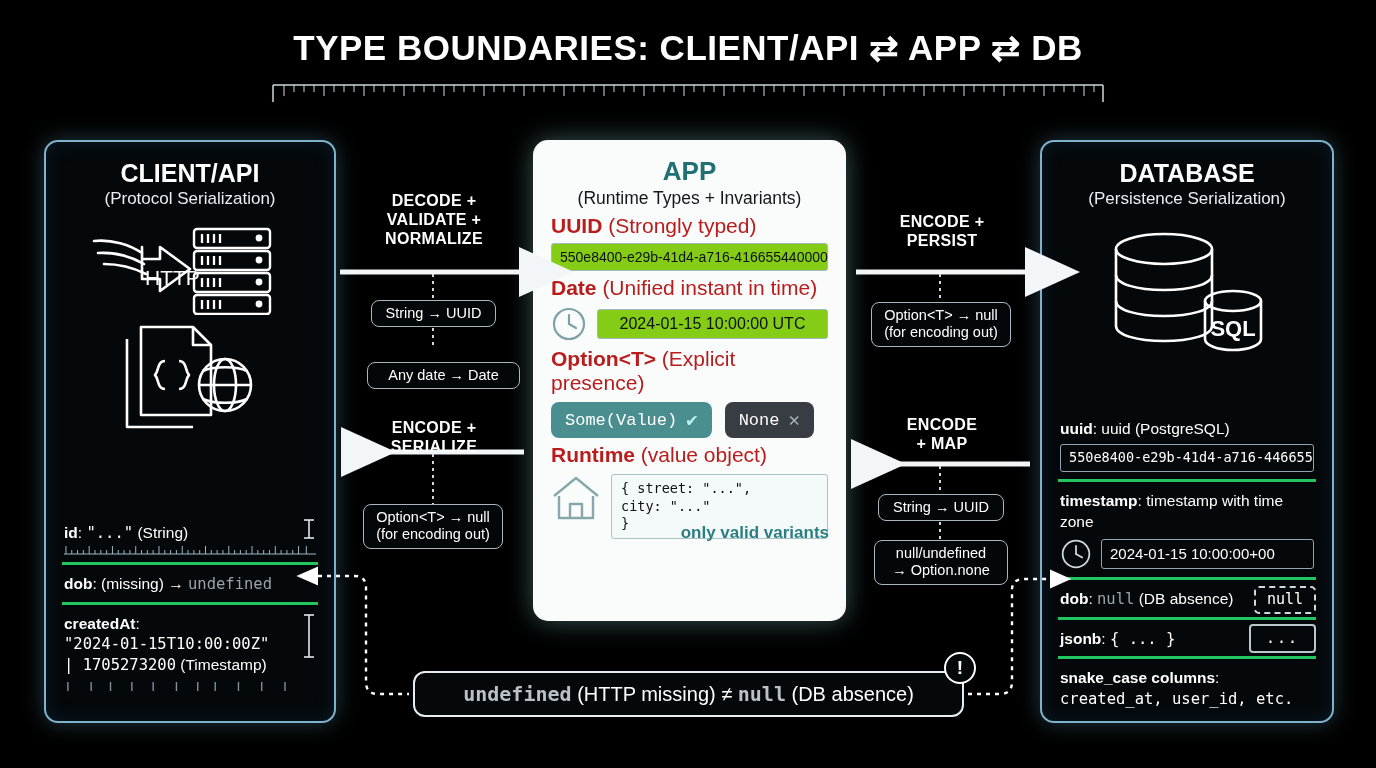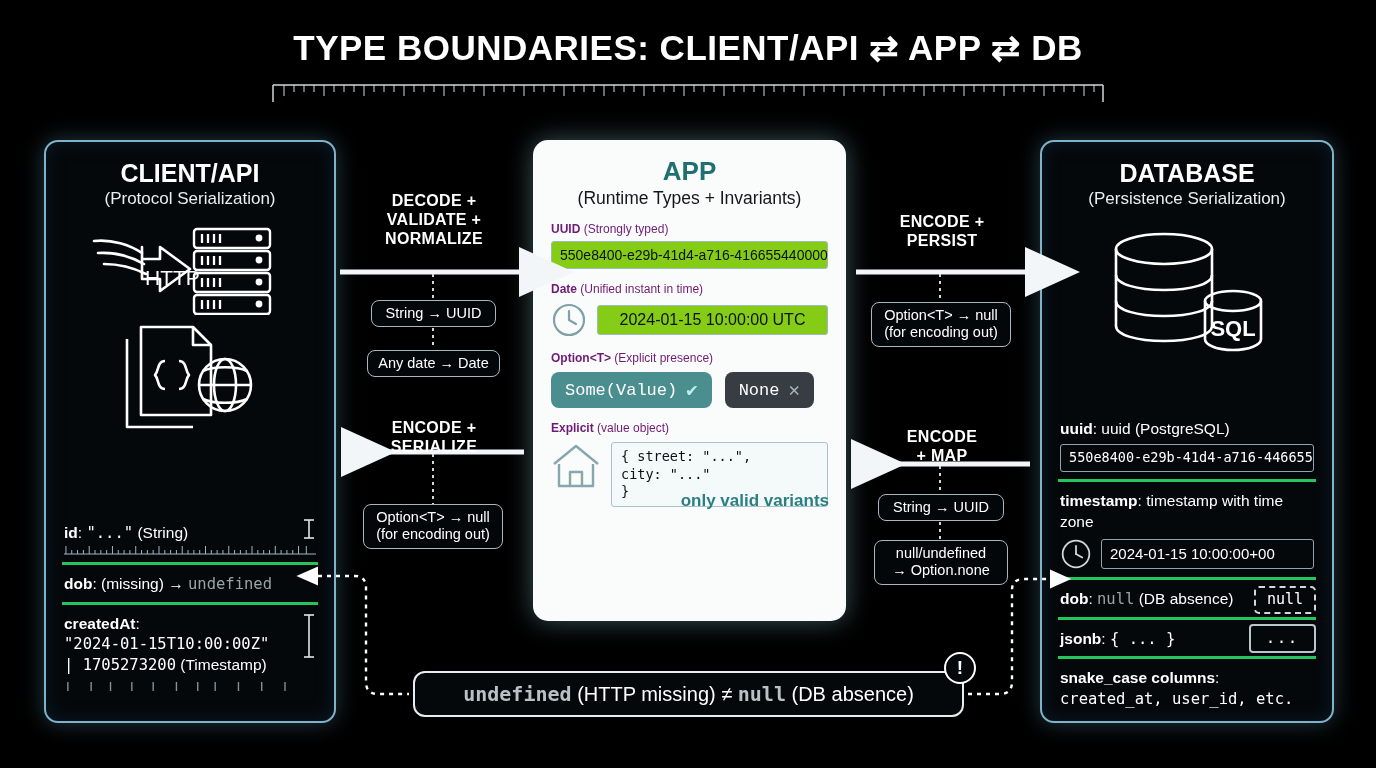--- a/index.html
+++ b/index.html
@@ -88,21 +88,21 @@
 
   
   #app-card {
     position: absolute; left: 533px; top: 140px; width: 313px; height: 481px;
     background: #fafcfc; border-radius: 15px;
     box-shadow: 0 0 26px rgba(150,220,225,.38);
     padding: 16px 18px 0 18px;
   }
   .app-title { text-align: center; font-size: 26px; font-weight: bold; color: #1f6f73; }
   .app-sub { text-align: center; font-size: 17.5px; color: #14181a; margin-top: 1px; }
-  .app-label { font-size: 12px; color: #701a75; margin-top: 13px; }
+  .app-label { font-size: 21px; color: #b91c1c; margin-top: 5px; }
   .app-label b { font-weight: bold; }
   .app-field {
     border: 1px solid #9fb9bd; border-radius: 3px;
     background: #84cc16; color: #0d1113;
     padding: 5px 8px; margin-top: 5px;
     font-size: 14px; text-align: center; white-space: nowrap;
   }
   .app-field.big { font-size: 16px; }
   .app-row { display: flex; align-items: center; gap: 10px; margin-top: 6px; }
   .app-row .app-field { margin-top: 0; flex: 1; }
@@ -450,21 +450,21 @@
         <span>Some(Value)</span>
         <span class="tick">✔</span>
       </div>
       <div class="chip none">
         <span>None</span>
         <span class="cross">✕</span>
       </div>
     </div>
 
     <div class="app-label">
-      <b>Explicit</b>
+      <b>Runtime</b>
       <span>(value object)</span>
     </div>
     <div class="addr-wrap">
       <svg width="50" height="48" viewBox="0 0 50 48">
         <g fill="none" stroke="#86a7ab" stroke-width="2.4" stroke-linejoin="round">
           <path d="M3 22 L25 4 L47 22"></path>
           <path d="M8 22 L8 44 L42 44 L42 22"></path>
           <path d="M19 44 L19 30 L31 30 L31 44"></path>
         </g>
       </svg>
@@ -568,41 +568,41 @@
 
     <path d="M968 694 L1000 694 Q1012 694 1012 682 L1012 590 Q1012 579 1024 579 L1052 579" fill="none" stroke="#ffffff" stroke-width="2.4" stroke-dasharray="4,5" marker-end="url(#dot-ah-r)"></path>
   </svg>
 
   <div class="arrow-label" style="left:348px; top:192px; width:172px;">
     <div>DECODE +</div>
     <div>VALIDATE +</div>
     <div>NORMALIZE</div>
   </div>
   <div class="pill" style="left:371px; top:300px; width:125px;">String → UUID</div>
-  <div class="pill" style="left:367px; top:350px; width:133px;">Any date → Date</div>
+  <div class="pill" style="left:367px; top:362px; width:153px;">Any date → Date</div>
 
   <div class="arrow-label" style="left:858px; top:213px; width:168px;">
     <div>ENCODE +</div>
     <div>PERSIST</div>
   </div>
   <div class="pill" style="left:871px; top:302px; width:140px;">
     <div>Option&lt;T&gt; → null</div>
     <div>(for encoding out)</div>
   </div>
 
   <div class="arrow-label" style="left:348px; top:419px; width:172px;">
     <div>ENCODE +</div>
     <div>SERIALIZE</div>
   </div>
   <div class="pill" style="left:363px; top:504px; width:140px;">
     <div>Option&lt;T&gt; → null</div>
     <div>(for encoding out)</div>
   </div>
 
-  <div class="arrow-label" style="left:858px; top:428px; width:168px;">
+  <div class="arrow-label" style="left:858px; top:416px; width:168px;">
     <div>ENCODE</div>
     <div>+ MAP</div>
   </div>
   <div class="pill" style="left:878px; top:494px; width:126px;">String → UUID</div>
   <div class="pill" style="left:874px; top:540px; width:134px;">
     <div>null/undefined</div>
     <div>→ Option.none</div>
   </div>
 
   <div id="callout">

